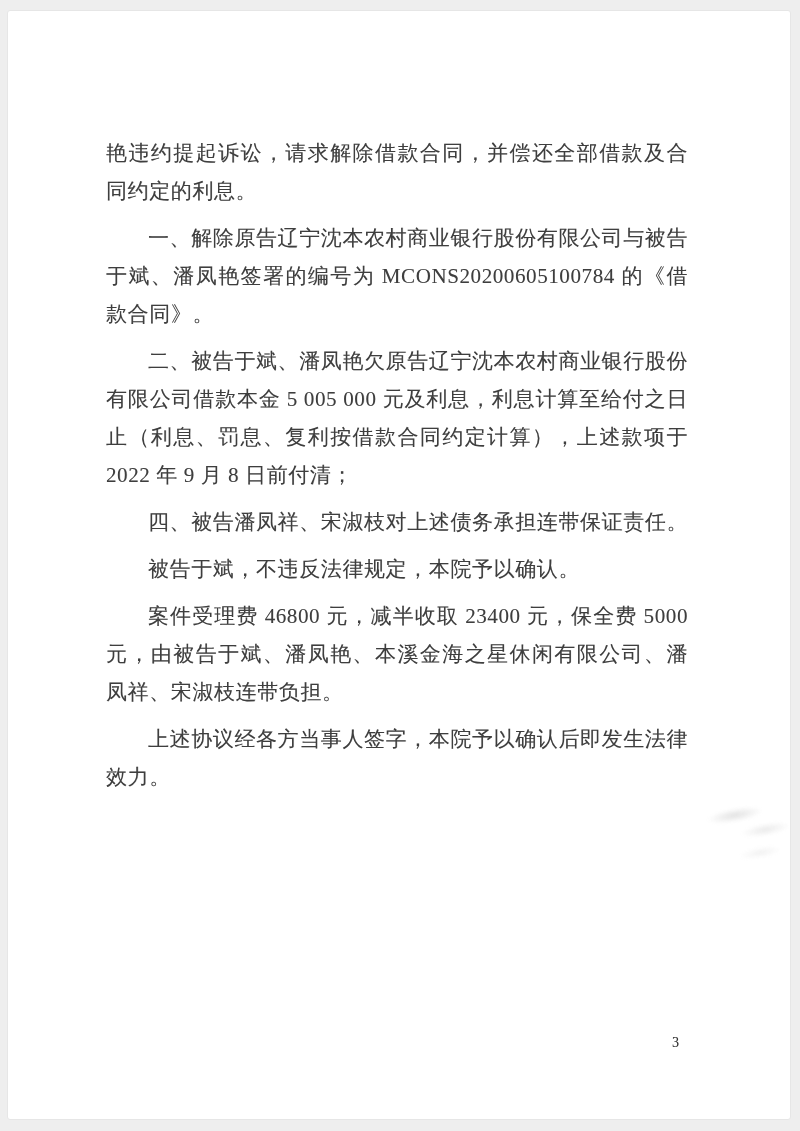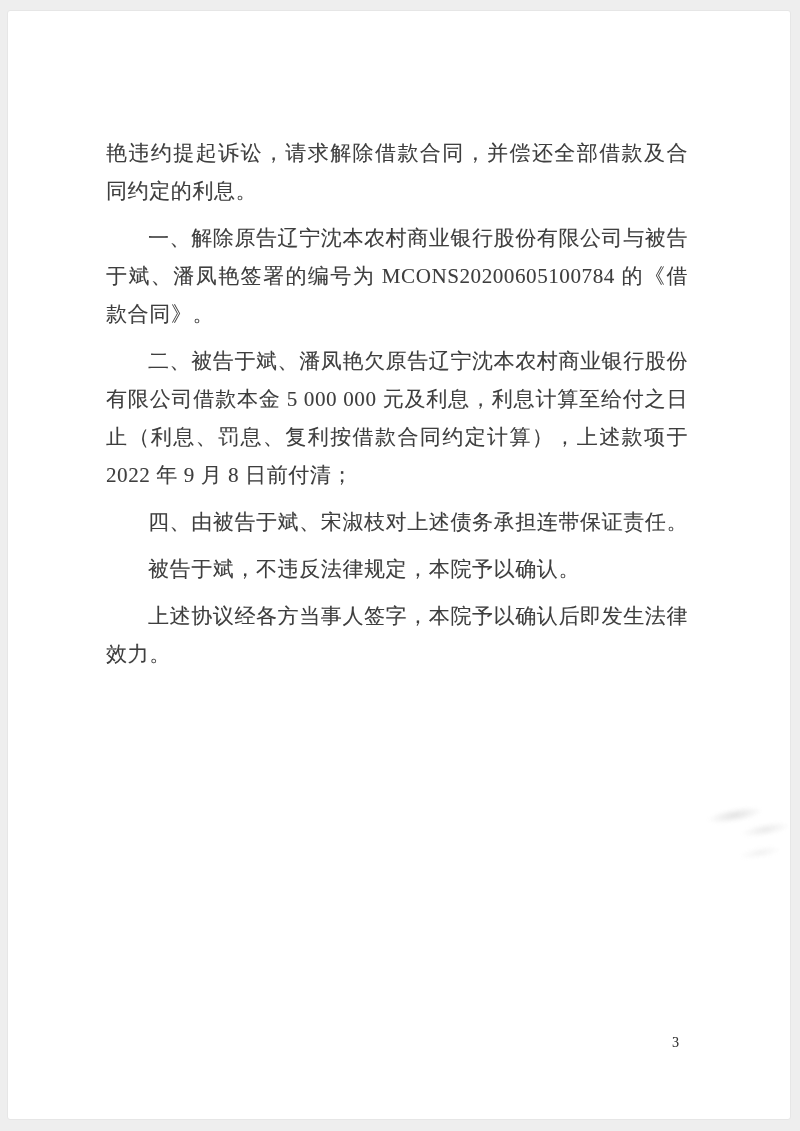--- a/index.html
+++ b/index.html
@@ -71,19 +71,20 @@
 </head>
 <body>
 
 <div class="sheet">
   <div class="scan-smudge"></div>
 </div>
 
 <div class="content">
   <p class="continuation">艳违约提起诉讼，请求解除借款合同，并偿还全部借款及合同约定的利息。</p>
   <p class="indent">一、解除原告辽宁沈本农村商业银行股份有限公司与被告于斌、潘凤艳签署的编号为 MCONS20200605100784 的《借款合同》。</p>
-  <p class="indent">二、被告于斌、潘凤艳欠原告辽宁沈本农村商业银行股份有限公司借款本金 5 000 000 元及利息，利息计算至给付之日止（利息、罚息、复利按借款合同约定计算），上述款项于 2022 年 9 月 8 日前付清；</p>
-  <p class="indent">四、由被告于斌、宋淑枝对上述债务承担连带保证责任。</p>
+  <p class="indent">二、被告于斌、潘凤艳欠原告辽宁沈本农村商业银行股份有限公司借款本金 5 005 000 元及利息，利息计算至给付之日止（利息、罚息、复利按借款合同约定计算），上述款项于 2022 年 9 月 8 日前付清；</p>
+  <p class="indent">四、被告潘凤祥、宋淑枝对上述债务承担连带保证责任。</p>
   <p class="indent">被告于斌，不违反法律规定，本院予以确认。</p>
+  <p class="indent">案件受理费 46800 元，减半收取 23400 元，保全费 5000 元，由被告于斌、潘凤艳、本溪金海之星休闲有限公司、潘凤祥、宋淑枝连带负担。</p>
   <p class="indent">上述协议经各方当事人签字，本院予以确认后即发生法律效力。</p>
 </div>
 
 <div class="page-number">3</div>
 
 </body></html>

